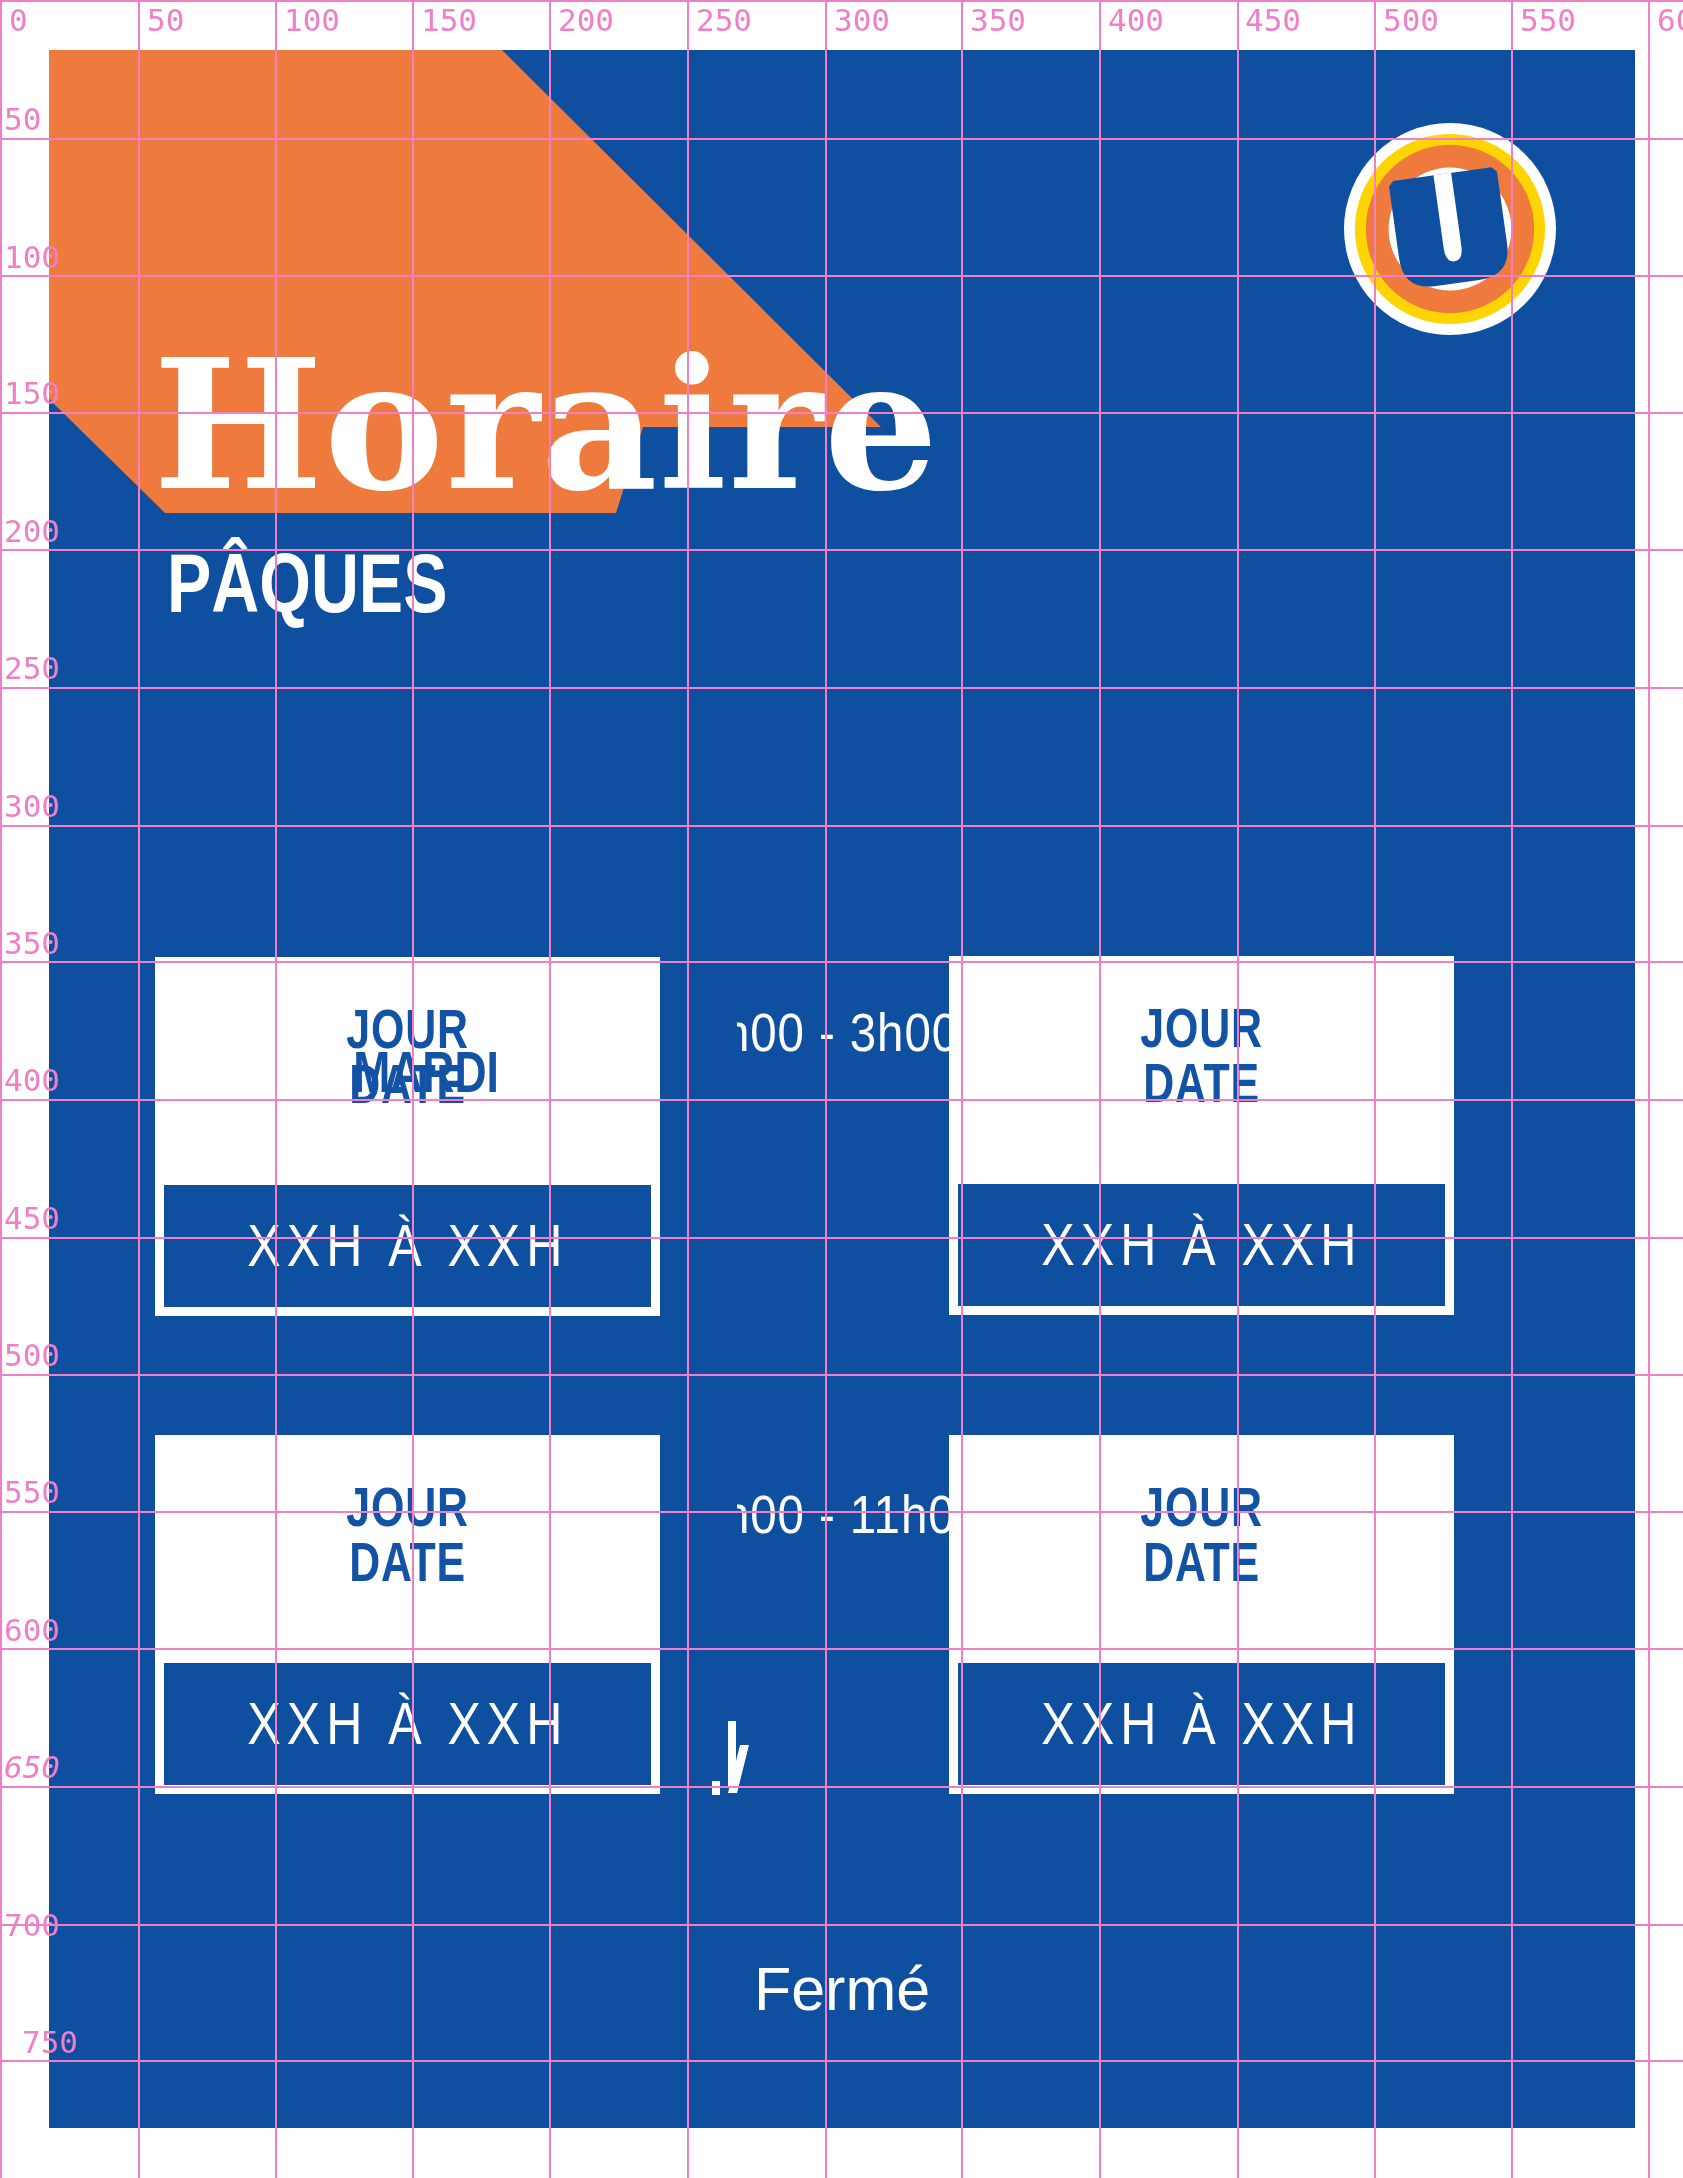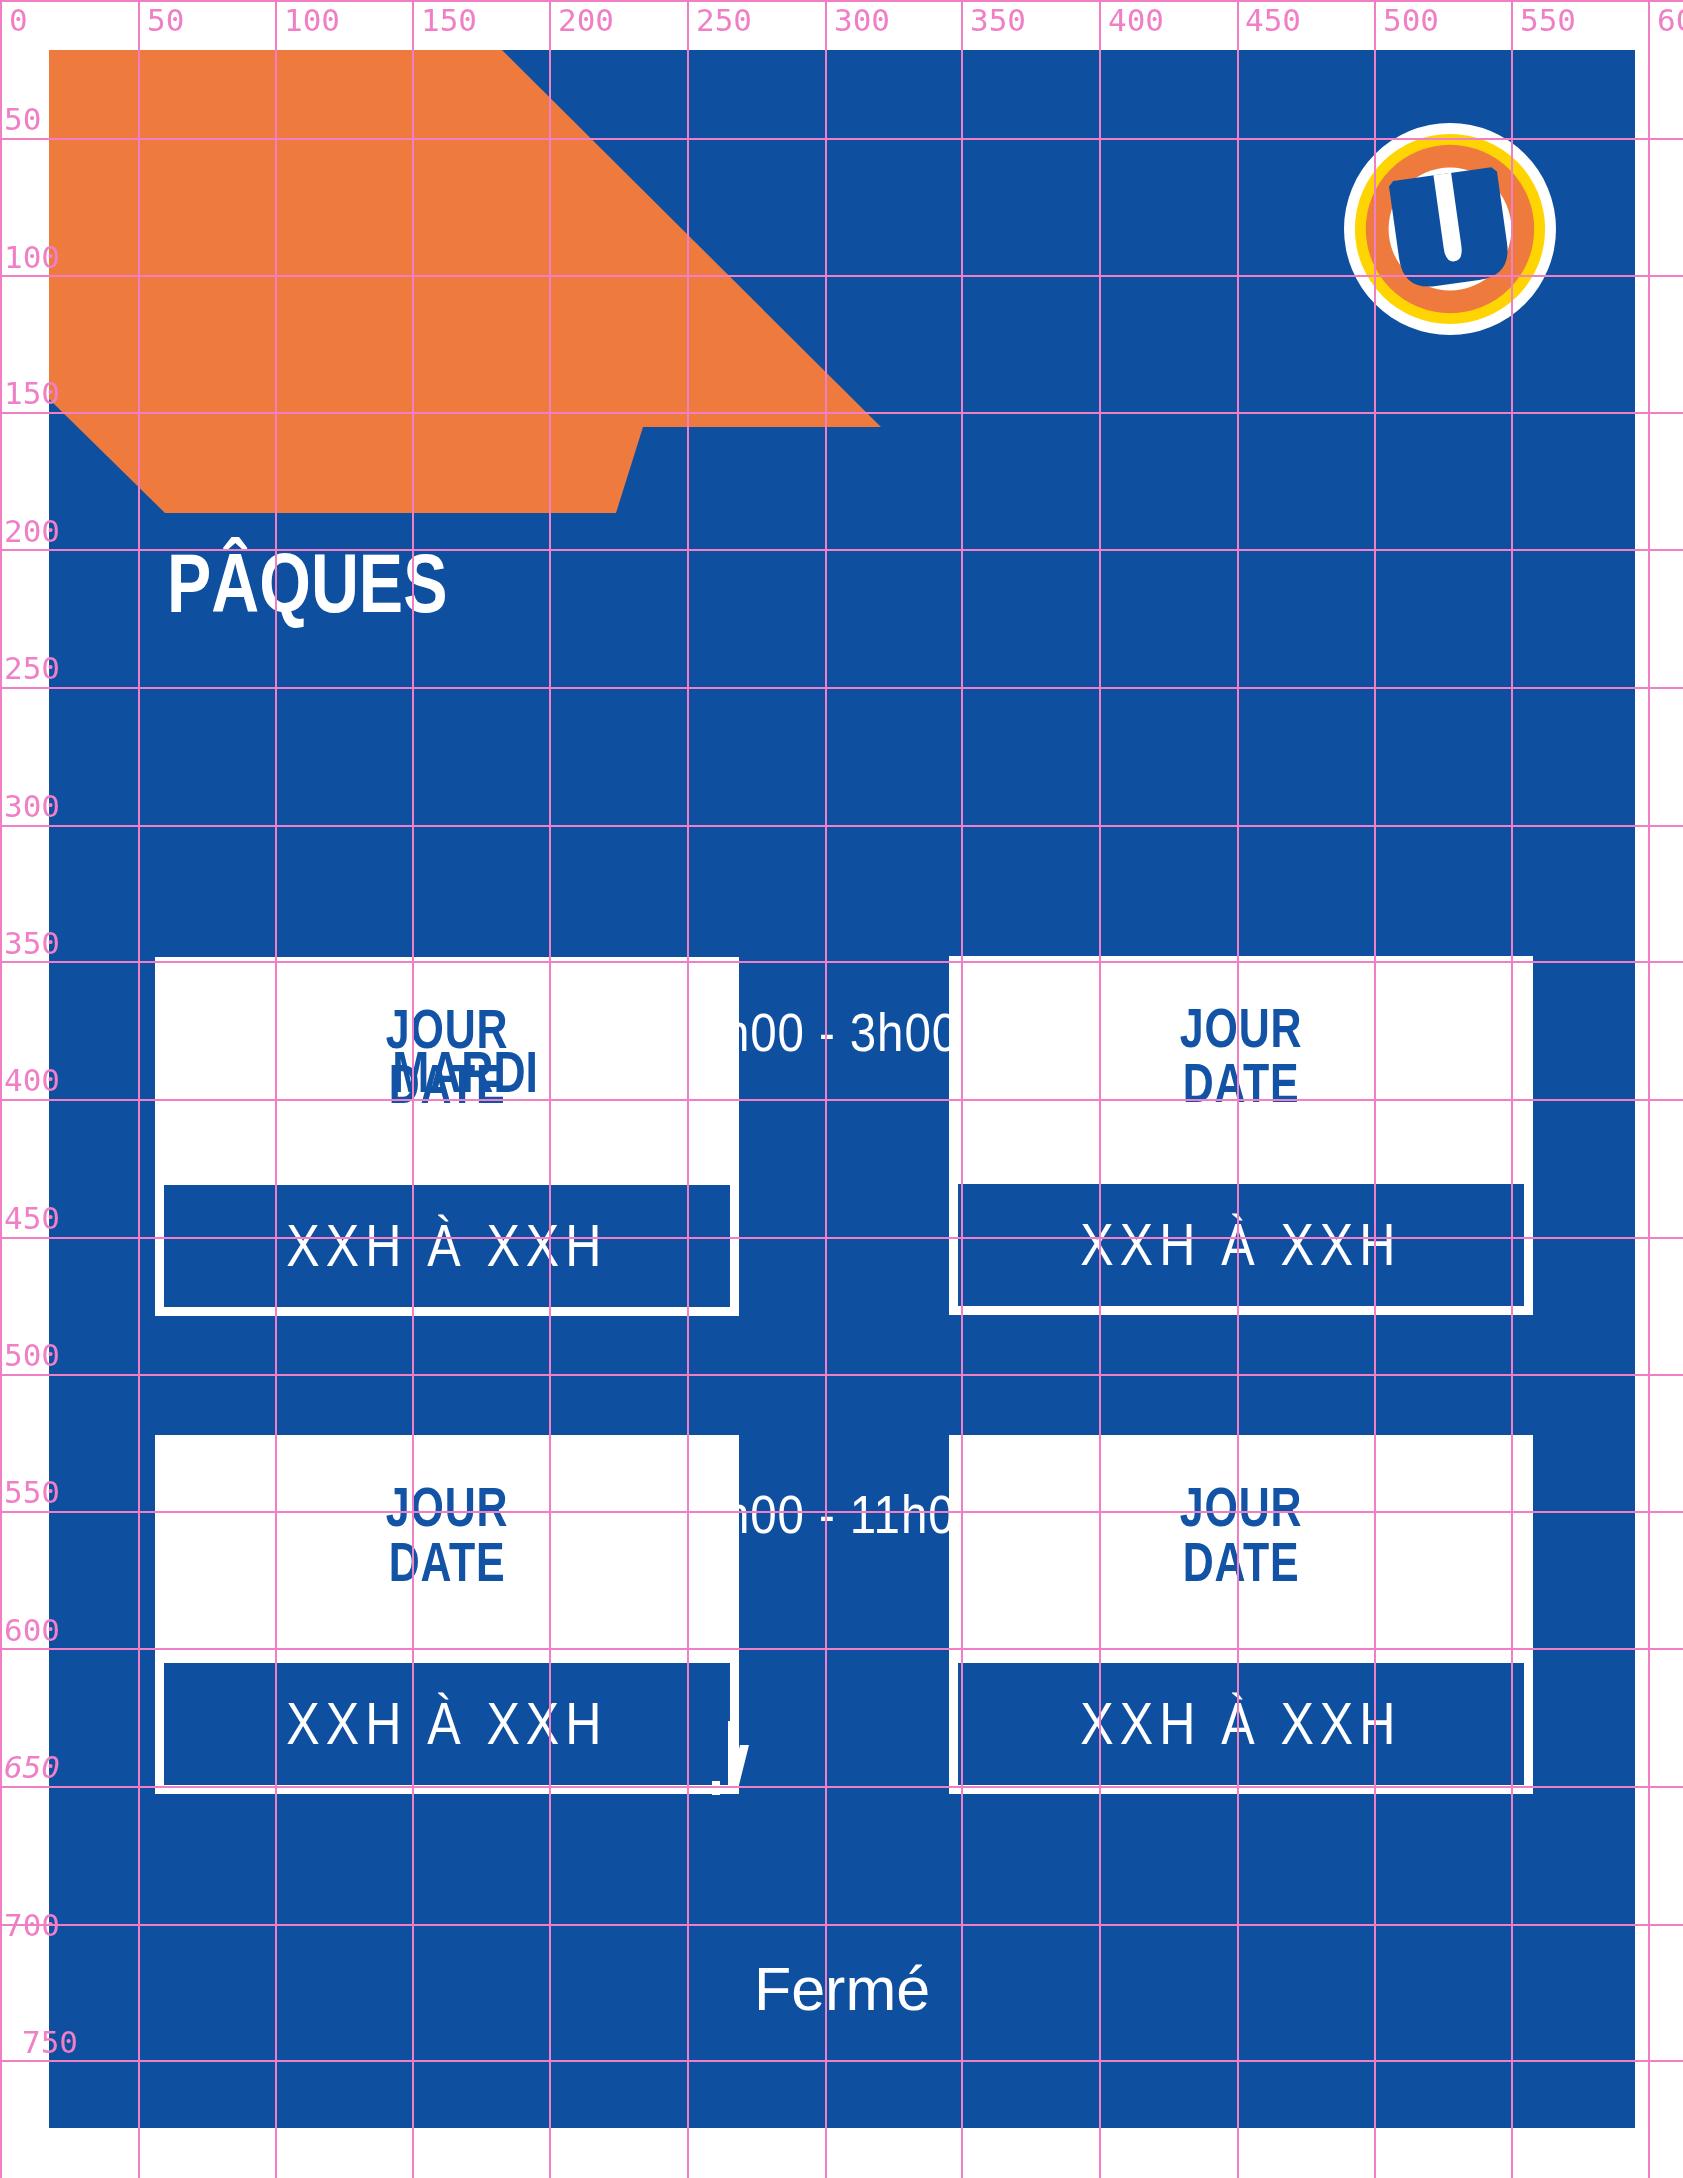--- a/index.html
+++ b/index.html
@@ -34,21 +34,21 @@
   
   .gap-clip{
     position:absolute;overflow:hidden;z-index:3;height:69px;width:212px;left:688px;
   }
   .gap-clip span{
     position:absolute;left:-14px;top:0;white-space:nowrap;color:#ffffff;
     font-size:54px;line-height:61px;letter-spacing:1px;
     transform:scaleX(0.88);transform-origin:left center;
   }
   
-  .card{position:absolute;width:584px;height:359px;z-index:4;}
+  .card{position:absolute;width:505px;height:359px;z-index:4;}
   .card-top{
     position:absolute;left:0;top:0;width:100%;height:220px;background:#ffffff;
     color:var(--text-blue,#1253a6);
   }
   .day-label,.date-label{
     position:absolute;width:100%;text-align:center;
     font-size:55px;font-weight:700;line-height:1;
     transform:scaleX(0.78);letter-spacing:1px;
   }
   .day-label{top:45px;}
@@ -86,20 +86,21 @@
     font-family:"DejaVu Sans Mono", monospace;font-size:31px;line-height:31px;
   }
 </style>
 </head>
 <body>
 
 <div id="poster">
 
   <div id="accent-shape"></div>
 
+  <div id="page-title">Horaire</div>
   <div id="page-subtitle">PÂQUES</div>
 
   <svg id="brand-logo" viewBox="-107 -107 214 214">
     <circle cx="0" cy="0" r="107" fill="#ffffff"></circle>
     <circle cx="0" cy="0" r="96" fill="#fed402"></circle>
     <circle cx="0" cy="0" r="85" fill="#ee7a3e"></circle>
     <circle cx="0" cy="0" r="62" fill="#ffffff"></circle>
     <g transform="rotate(-8)">
       <path fill="#0e4fa0" d="M -50,-56 L 50,-56 L 55,-51 L 55,22 Q 55,55 22,55 L -22,55 Q -55,55 -55,22 L -55,-51 Z"></path>
       <path fill="#ffffff" d="M -9,-56 L 9,-56 L 9,18 Q 9,33 0,33 Q -9,33 -9,18 Z"></path>

